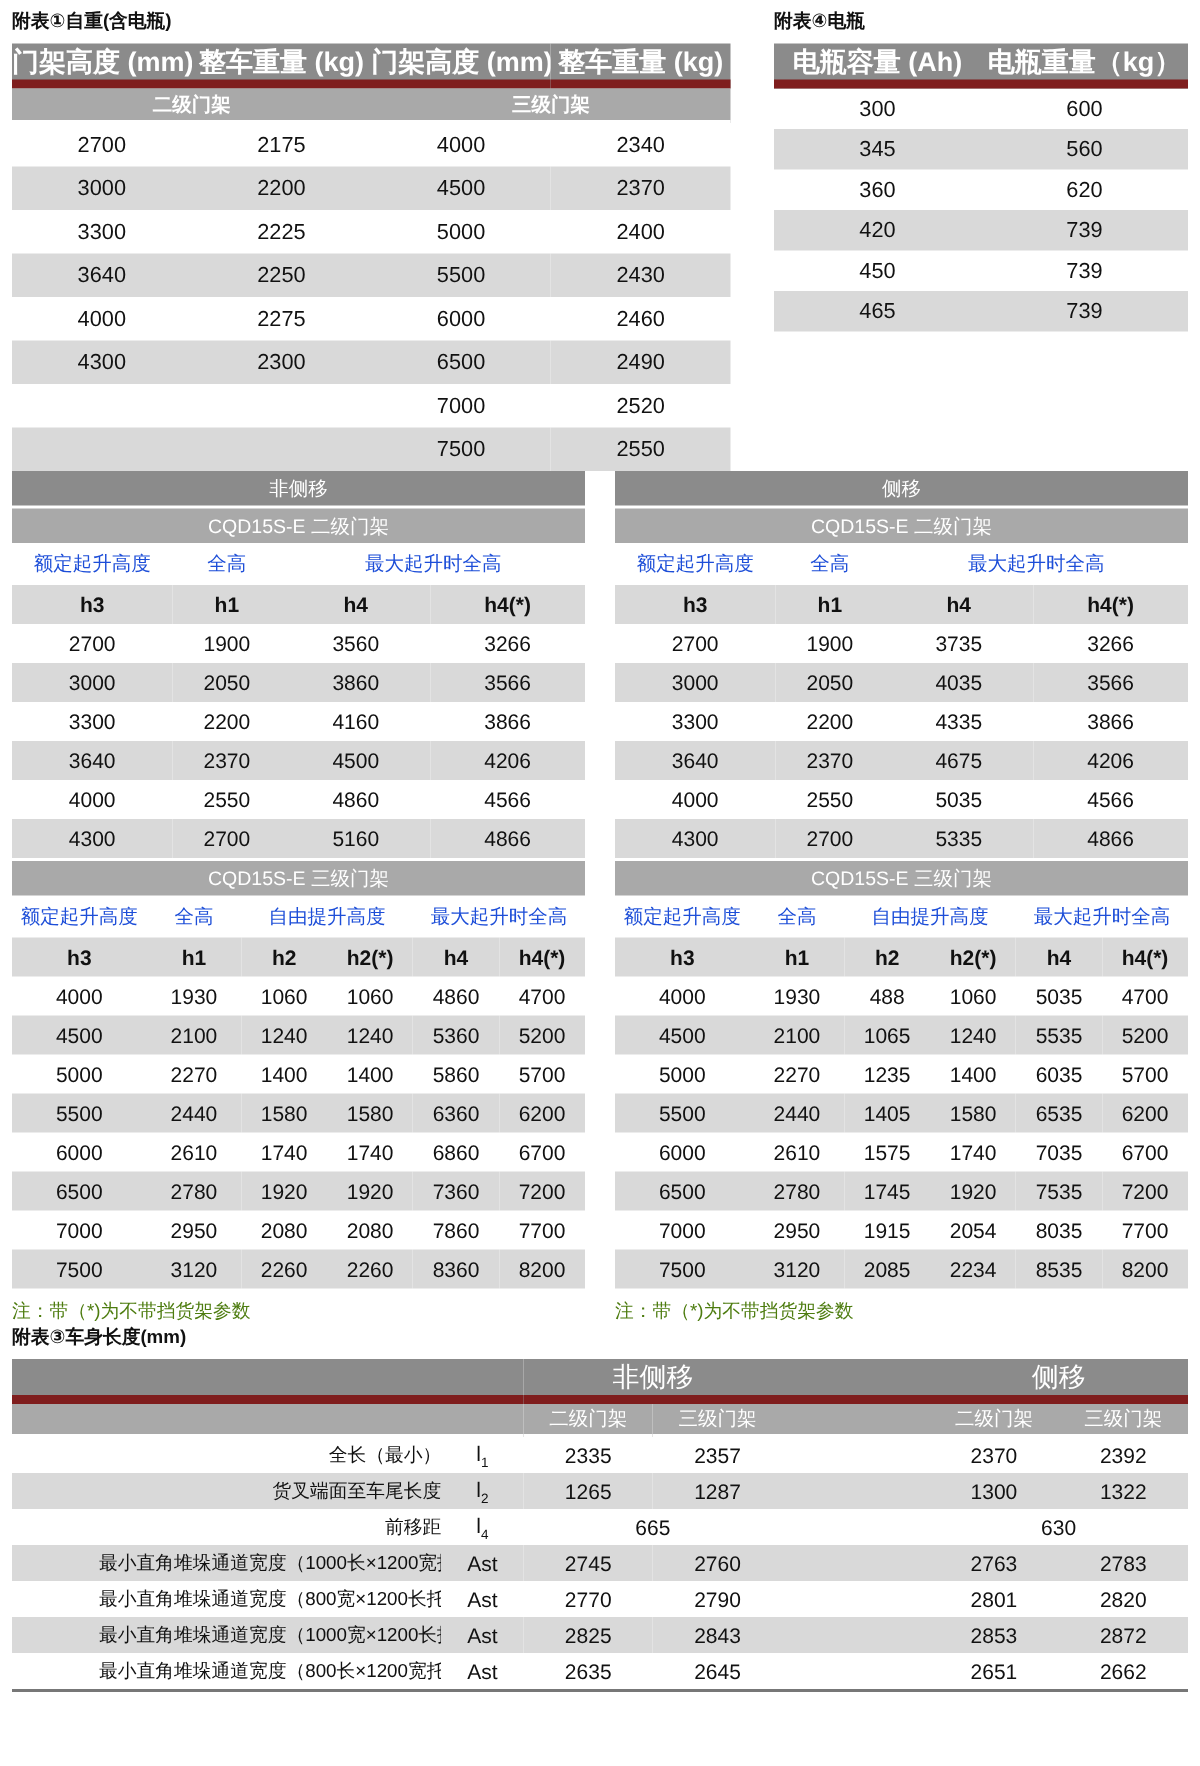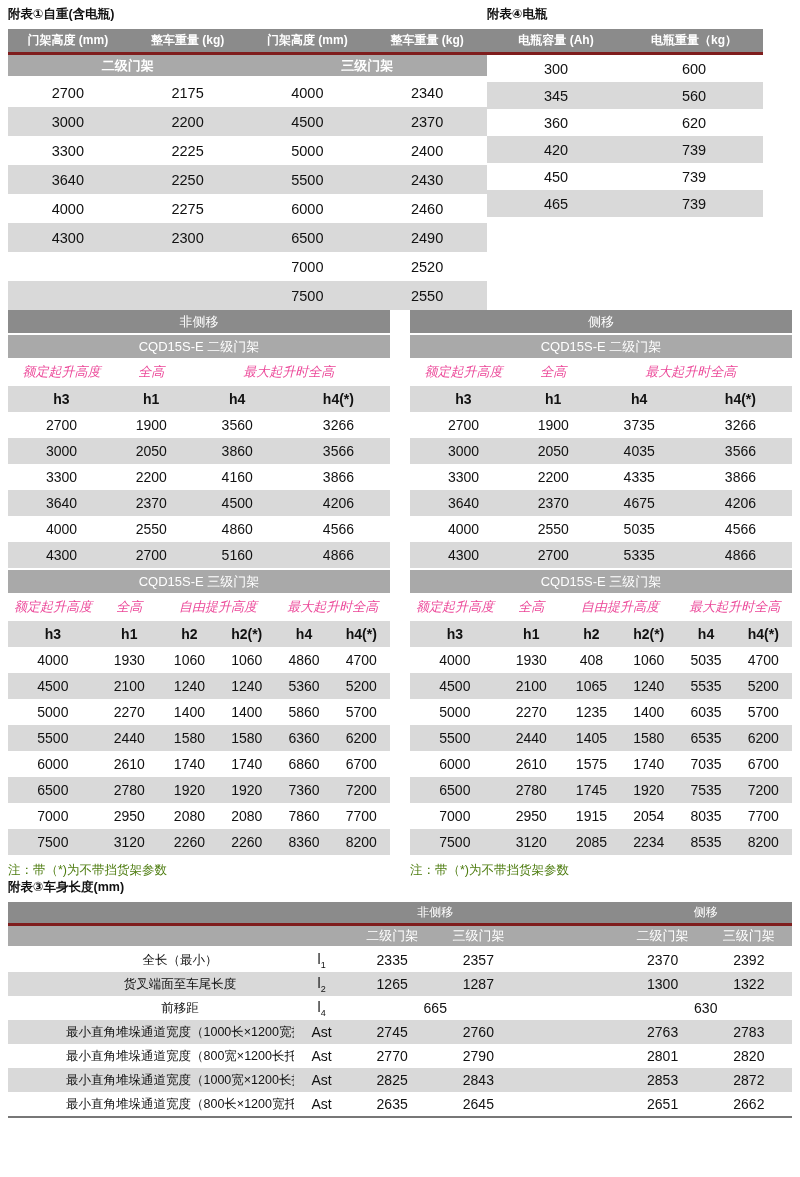--- a/index.html
+++ b/index.html
@@ -30,87 +30,86 @@
     vertical-align: middle;
     overflow: hidden;
     white-space: nowrap;
   }
 
   
   .t thead tr.hdr td {
     background: #8b8b8b;
     color: #fff;
     height: 26px;
-    font-size: 12px;
+    font-size: 18px;
     font-weight: 700;
-    border-bottom: 3px solid #7f1d1d;
+    border-bottom: 6px solid #7f1d1d;
   }
   .t thead tr.sub td {
     background: #a9a9a9;
     color: #fff;
     height: 23px;
     font-size: 13px;
     font-weight: 700;
     border-bottom: 2px solid #fff;
   }
 
   
   .t tbody td { font-size: 14.5px; color: #111; }
   .t tbody tr:nth-child(even) td { background: #d9d9d9; }
   .t tbody td.empty { background: #fff; }
 
   .t1 tbody td { height: 29px; }
   .t4 tbody td { height: 27px; }
 
-  .top-row { display: flex; align-items: flex-start; }
+  .top-row { display: flex; justify-content: space-between; align-items: flex-start; }
   .t1-block { width: 479px; }
   .t4-block { width: 276px; }
 
   
   .sec2-title { margin-top: 26px; }
   .sec2 { display: flex; gap: 20px; }
   .panel { flex: 1; }
   .bar {
     height: 23px;
     line-height: 23px;
     text-align: center;
     color: #fff;
     font-size: 13px;
     margin-bottom: 2px;
   }
   .bar.dark { background: #8b8b8b; }
   .bar.mid  { background: #a9a9a9; }
   .sec2 table.t { margin-bottom: 2px; }
   .sec2 thead tr.ghdr td {
     background: #fff;
-    color: #ec4899;
+    color: #1d4ed8;
     height: 26px;
     font-size: 13px;
     border-bottom: 2px solid #fff;
-    font-style: italic;
   }
   .sec2 thead tr.chdr td {
     background: #d9d9d9;
     color: #111;
     height: 26px;
     font-size: 14px;
     font-weight: 700;
     border-bottom: 0;
   }
   .sec2 tbody td { height: 26px; font-size: 14px; }
   .note { font-size: 12.5px; color: #4d7c0f; margin-top: 7px; }
 
   
   .t3-title { }
   .t3 { border-bottom: 2px solid #777; }
   .t3 thead tr.hdr td { font-weight: 400; height: 24px; }
   .t3 thead tr.sub td { font-weight: 400; height: 22px; }
   .t3 tbody td { height: 24px; font-size: 14px; }
   .t3 tbody td.nm {
-    text-align: center;
+    text-align: right;
     padding-left: 58px;
     font-size: 12.5px;
   }
   .t3 tbody td.sym { font-size: 14px; }
   .t3 tbody td sub { font-size: 9px; }
 </style>
 </head>
 <body>
 
 <div class="page">
@@ -478,21 +477,21 @@
               <td>h2</td>
               <td>h2(*)</td>
               <td>h4</td>
               <td>h4(*)</td>
             </tr>
         </thead>
         <tbody>
             <tr>
               <td>4000</td>
               <td>1930</td>
-              <td>408</td>
+              <td>488</td>
               <td>1060</td>
               <td>5035</td>
               <td>4700</td>
             </tr>
             <tr>
               <td>4500</td>
               <td>2100</td>
               <td>1065</td>
               <td>1240</td>
               <td>5535</td>

